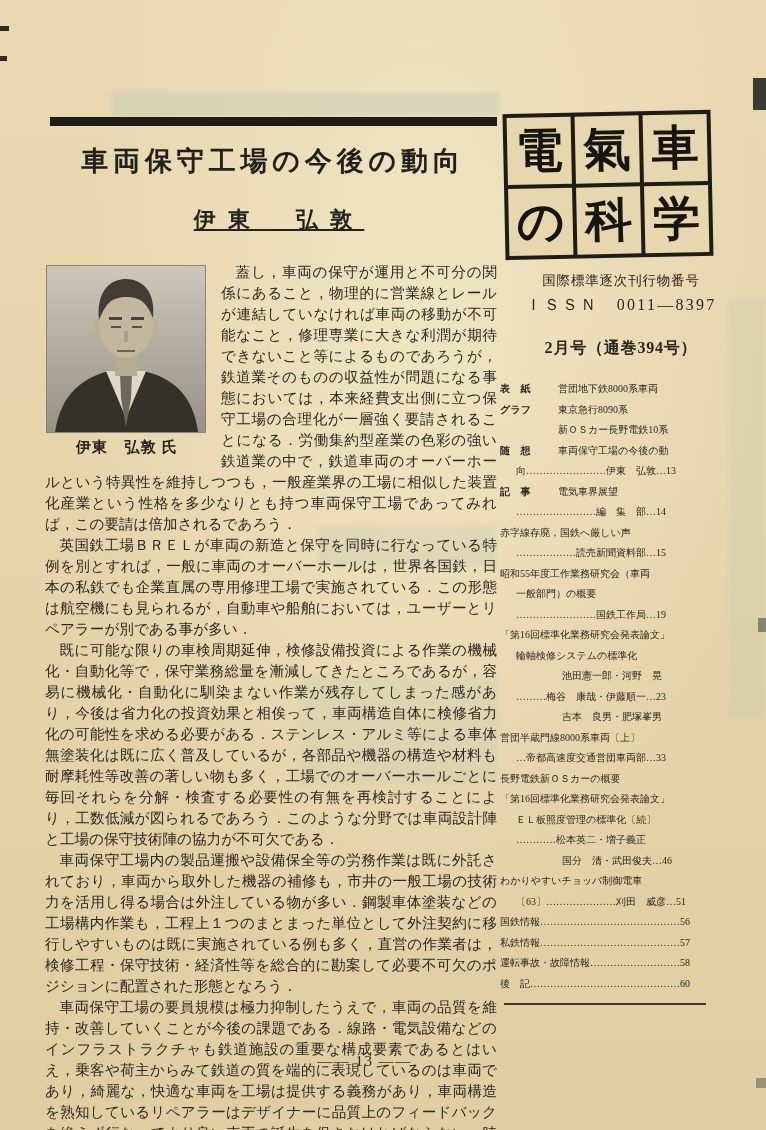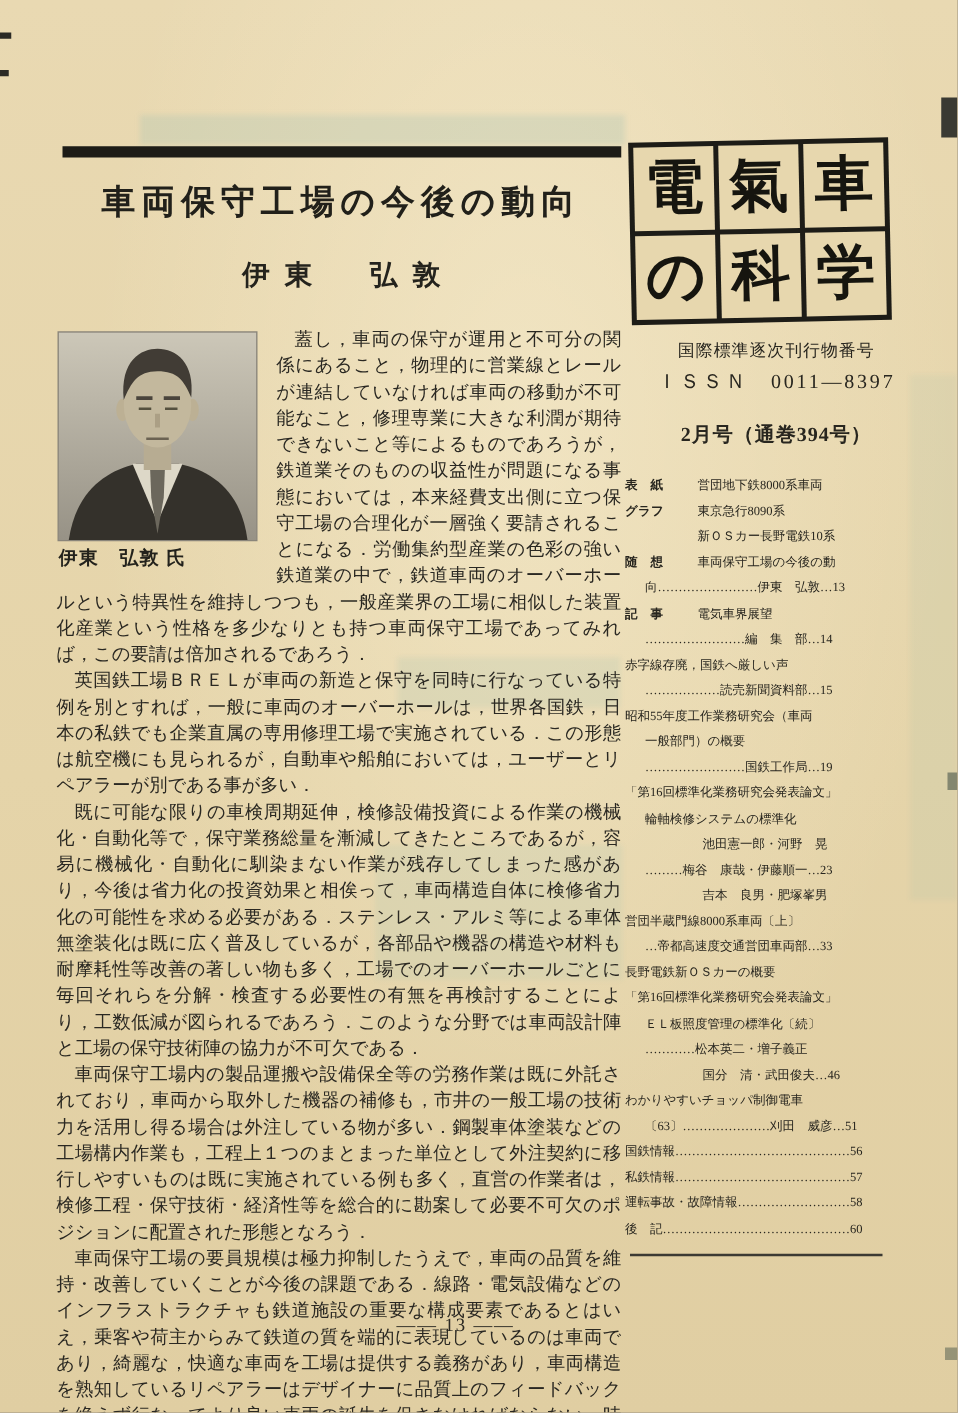--- a/index.html
+++ b/index.html
@@ -41,28 +41,29 @@
   }
 
   .article-title{
     position:absolute;left:48px;top:143px;width:450px;margin:0;
     font-size:27px;font-weight:600;letter-spacing:.18em;text-align:center;color:#21201a;
   }
   .article-author{
     position:absolute;left:48px;top:205px;width:450px;
     font-size:22px;font-weight:600;letter-spacing:.55em;text-align:center;text-indent:.55em;
     color:#24231d;
+    text-decoration:underline;
   }
 
   .body-col{
     position:absolute;left:45px;top:262px;width:452px;
     font-size:14.6px;line-height:21px;text-align:justify;color:#2a2822;
   }
   .body-col p{margin:0;text-indent:1em;}
-  .photo-wrap{float:left;width:160px;margin:4px 14px 6px 2px;}
+  .photo-wrap{float:left;width:160px;margin:4px 14px 6px 2px;text-align:center;}
   .photo-frame{width:158px;height:166px;background:#9b968b;box-shadow:0 0 0 1px #8a857a;display:block;}
   .photo-caption{font-size:15px;font-weight:700;letter-spacing:.08em;margin-top:5px;color:#23221c;}
 
   .right-col{position:absolute;left:500px;top:272px;width:242px;color:#28261f;}
   .issn-label{text-align:center;font-size:13.5px;letter-spacing:.06em;}
   .issn-number{text-align:center;font-size:16px;letter-spacing:.14em;margin-top:5px;font-family:"Liberation Serif","DejaVu Serif",serif;}
   .issue-number{text-align:center;font-size:16px;font-weight:600;letter-spacing:.05em;margin-top:22px;}
 
   .toc{margin-top:20px;font-size:10px;line-height:20.5px;}
   .toc-row{display:flex;}

